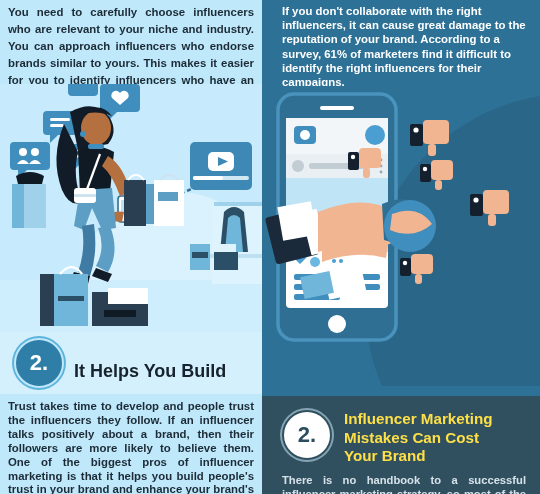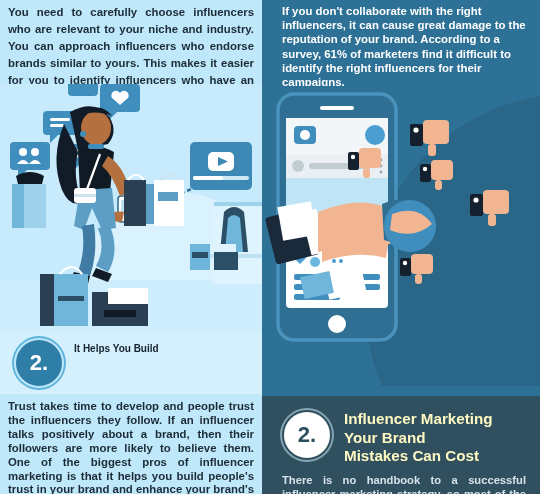--- a/index.html
+++ b/index.html
@@ -37,22 +37,22 @@
   .badge-left {
     position: absolute; left: 14px; top: 338px;
     width: 50px; height: 50px; border-radius: 50%;
     background: #2f7ea8;
     border: 2px solid #bfe8fb;
     box-shadow: 0 0 0 2px #5fb4dd;
     display: flex; align-items: center; justify-content: center;
     color: #ffffff; font-size: 22px; font-weight: 700;
   }
   .heading-left {
-    position: absolute; left: 74px; top: 340px; width: 180px;
-    color: #16232c; font-size: 10px; line-height: 18.5px; font-weight: 700;
+    position: absolute; left: 74px; top: 362px; width: 180px;
+    color: #16232c; font-size: 18px; line-height: 18.5px; font-weight: 700;
   }
   .left-body {
     position: absolute; left: 8px; top: 400px; width: 246px;
     color: #1c2b36; font-size: 11.4px; line-height: 13.9px;
     text-align: justify; font-weight: 600;
   }
 
   
   .panel-right {
     position: relative;
@@ -77,21 +77,21 @@
     position: absolute; left: 20px; top: 410px;
     width: 50px; height: 50px; border-radius: 50%;
     background: #ffffff;
     border: 2px solid #31505f;
     box-shadow: 0 0 0 2px #86a5b4;
     display: flex; align-items: center; justify-content: center;
     color: #2b4d5e; font-size: 22px; font-weight: 700;
   }
   .heading-right {
     position: absolute; left: 82px; top: 410px; width: 190px;
-    color: #fef9c3; font-size: 15.2px; line-height: 18.5px; font-weight: 700;
+    color: #fde047; font-size: 15.2px; line-height: 18.5px; font-weight: 700;
   }
   .right-body {
     position: absolute; left: 20px; top: 474px; width: 244px;
     color: #d6e2e9; font-size: 11.2px; line-height: 13.8px;
     text-align: justify; font-weight: 600;
   }
 </style>
 </head>
 <body>
 
@@ -326,20 +326,20 @@
     </div>
 
     <div class="right-dark"></div>
 
     <div class="badge-right">
       <span>2.</span>
     </div>
 
     <div class="heading-right">
       <div>Influencer Marketing</div>
+      <div>Mistakes Can Cost</div>
       <div>Your Brand</div>
-      <div>Mistakes Can Cost</div>
     </div>
 
     <div class="right-body">There is no handbook to a successful influencer marketing strategy, so most of the time, brands</div>
   </div>
 
 </div>
 
 </body></html>

